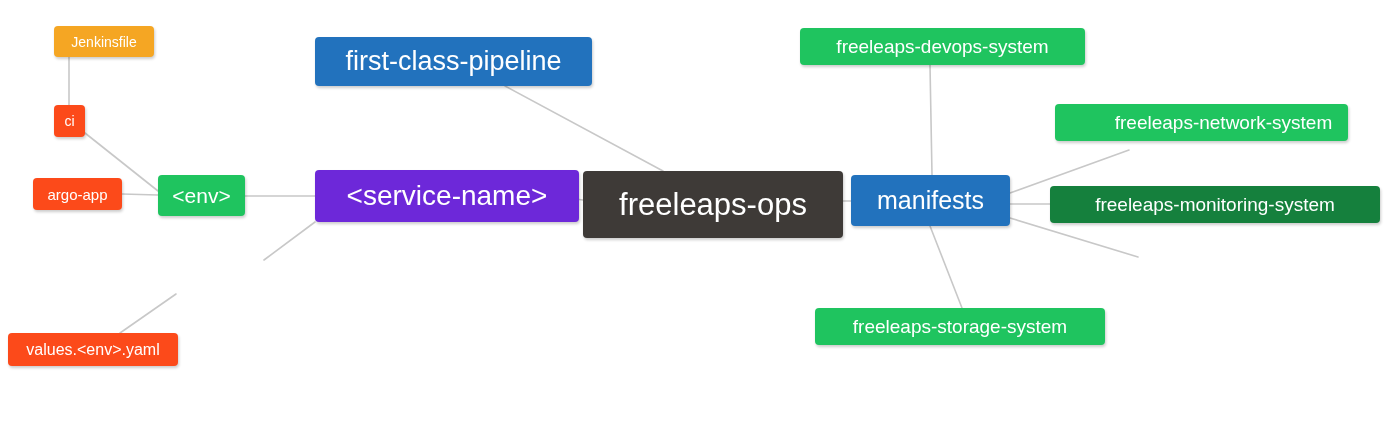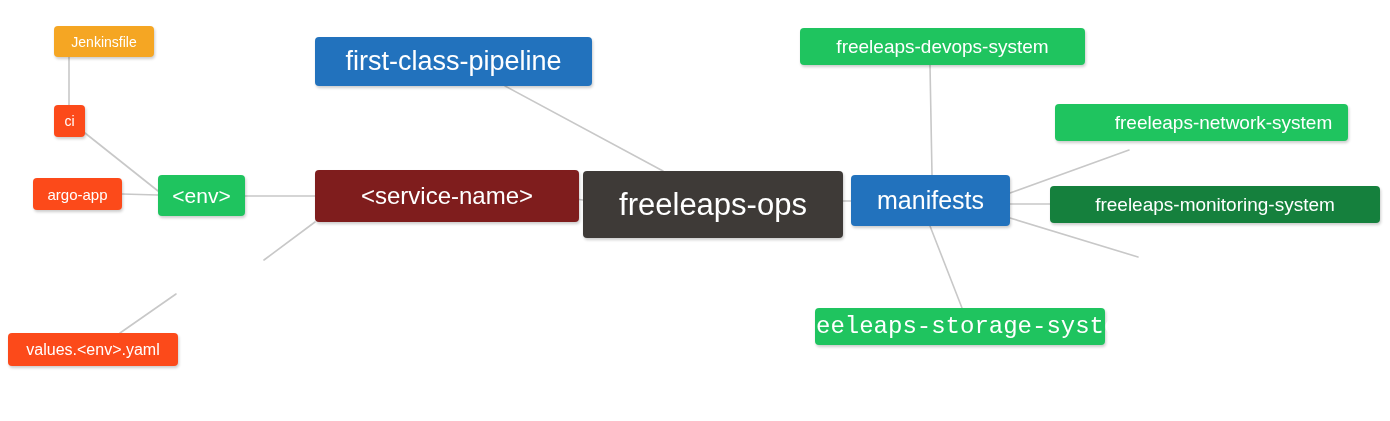--- a/index.html
+++ b/index.html
@@ -87,36 +87,36 @@
       </div>
       <div class="node" style="left: 158px; top: 175px; width: 87px; height: 41px; background: rgb(31, 196, 95); font-size: 21px;">
         <span class="node-label">&lt;env&gt;</span>
       </div>
       <div class="node" style="left: 8px; top: 333px; width: 170px; height: 33px; background: rgb(252, 74, 26); font-size: 16px;">
         <span class="node-label">values.&lt;env&gt;.yaml</span>
       </div>
       <div class="node" style="left: 315px; top: 37px; width: 277px; height: 49px; background: rgb(34, 114, 189); font-size: 27px;">
         <span class="node-label">first-class-pipeline</span>
       </div>
-      <div class="node" style="left: 315px; top: 170px; width: 264px; height: 52px; background: #7f1d1d; font-size: 24px;">
+      <div class="node" style="left: 315px; top: 170px; width: 264px; height: 52px; background: #6d28d9; font-size: 28px;">
         <span class="node-label">&lt;service-name&gt;</span>
       </div>
       <div class="node" style="left: 583px; top: 171px; width: 260px; height: 67px; background: rgb(62, 58, 55); font-size: 31px;">
         <span class="node-label">freeleaps-ops</span>
       </div>
       <div class="node" style="left: 851px; top: 175px; width: 159px; height: 51px; background: rgb(34, 114, 189); font-size: 25px;">
         <span class="node-label">manifests</span>
       </div>
       <div class="node" style="left: 800px; top: 28px; width: 285px; height: 37px; background: rgb(31, 196, 95); font-size: 19px;">
         <span class="node-label">freeleaps-devops-system</span>
       </div>
       <div class="node" style="left: 1055px; top: 104px; width: 293px; height: 37px; background: rgb(31, 196, 95); font-size: 19px; padding-left: 44px;">
         <span class="node-label">freeleaps-network-system</span>
       </div>
       <div class="node" style="left: 1050px; top: 186px; width: 330px; height: 37px; background: #15803d; font-size: 19px;">
         <span class="node-label">freeleaps-monitoring-system</span>
       </div>
-      <div class="node" style="left: 815px; top: 308px; width: 290px; height: 37px; background: rgb(31, 196, 95); font-size: 24px; font-family: Liberation Mono, monospace;">
+      <div class="node" style="left: 815px; top: 308px; width: 290px; height: 37px; background: rgb(31, 196, 95); font-size: 19px;">
         <span class="node-label">freeleaps-storage-system</span>
       </div>
     </div>
 
 </div>
 
 </body></html>

